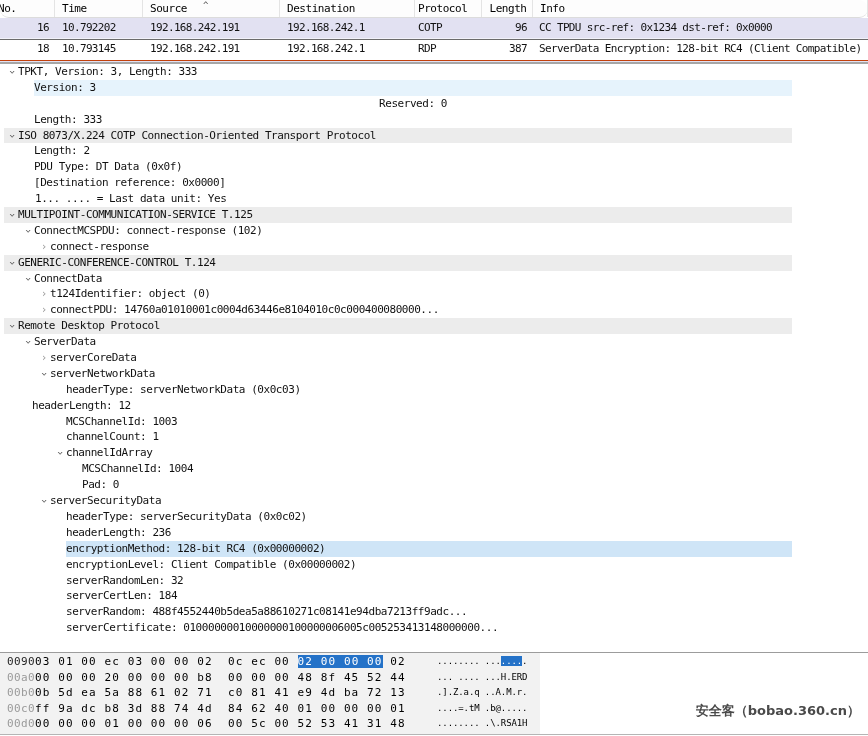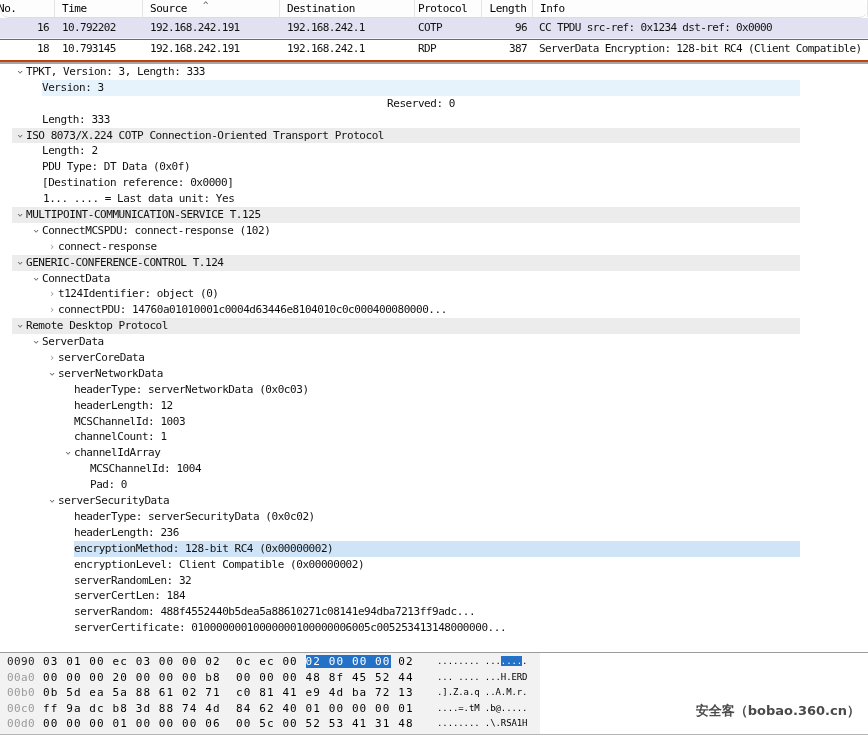--- a/index.html
+++ b/index.html
@@ -13,45 +13,45 @@
   .plist-header{display:grid;grid-template-columns:55px 88px 137px 135px 67px 51px 1fr;
     height:17px;line-height:17px;background:#fdfdfd;border-bottom:1px solid #dcdcdc;position:relative;border-radius:9px;}
   .hcell{border-right:1px solid #e4e4e4;overflow:hidden;white-space:nowrap;padding-left:7px;color:#000;}
   .hcell.c0{text-indent:-5px;padding-left:3px;}
   .hcell.c4{padding-left:3px;}
   .hcell.c5{padding-left:2px;text-align:center;}
   .sort-caret{position:absolute;left:203px;top:-3px;font-size:9px;color:#555;letter-spacing:0;}
   .prow{display:grid;grid-template-columns:55px 88px 137px 135px 67px 51px 1fr;
     height:20px;line-height:19px;letter-spacing:-0.65px;}
   .prow.colored{background:#e2e1f2;border-bottom:1px solid #f2f2fa;}
-  .prow.selected{background:#ffffff;border-top:1px solid #6b6b6b;border-bottom:6px solid #c2410c;height:20px;line-height:18px;}
+  .prow.selected{background:#ffffff;border-top:1px solid #6b6b6b;border-bottom:1px solid #c2410c;height:20px;line-height:18px;}
   .cell{overflow:hidden;white-space:pre;}
   .cell.c0{text-align:right;padding-right:6px;}
   .cell.c1,.cell.c2,.cell.c3{padding-left:7px;}
   .cell.c4{padding-left:3px;}
   .cell.c5{text-align:right;padding-right:6px;}
   .cell.c6{padding-left:6px;}
   
   .splitter{position:absolute;left:0;top:62px;width:868px;height:2px;background:#a6a6a6;}
   
-  .detail-tree{position:absolute;left:12px;top:64px;width:788px;height:589px;background:#fff;overflow:hidden;}
+  .detail-tree{position:absolute;left:4px;top:64px;width:788px;height:589px;background:#fff;overflow:hidden;}
   .trow{position:relative;height:15.9px;line-height:15.9px;white-space:pre;}
   .trow.hl-section{background:#ececec;}
   .ttext{display:block;}
   .trow.hl-hover .ttext{background:#e6f3fc;}
   .trow.hl-selected .ttext{background:#cfe5f7;}
   .expander{position:absolute;top:0;width:10px;text-align:center;color:#9a9a9a;letter-spacing:0;}
   .expander.open{transform:rotate(90deg);color:#555;}
   
   .hex-pane{position:absolute;left:0;top:652px;width:868px;border-top:1px solid #9c9c9c;border-bottom:1px solid #b5b5b5;background:#fff;}
   .hex-bg{width:540px;background:#f2f2f2;padding:1px 0 2px 0;}
   .hexrow{height:15.6px;line-height:15.6px;white-space:pre;position:relative;}
   .offset{position:absolute;left:7px;color:#9a9a9a;letter-spacing:0.4px;}
   .offset.current{color:#1f1f1f;}
-  .hexbytes{position:absolute;left:43px;letter-spacing:1.1px;color:#000;text-align:right;}
+  .hexbytes{position:absolute;left:35px;letter-spacing:1.1px;color:#000;text-align:right;}
   .asciibytes{position:absolute;left:437px;font-size:9px;letter-spacing:-0.1px;color:#000;}
   .selseg{background:#2472c8;color:#fff;}
   
   .watermark{position:absolute;right:8px;top:702px;font-family:"DejaVu Sans","Liberation Sans",sans-serif;
     font-size:13px;font-weight:bold;color:#4a4a4a;letter-spacing:0;
     text-shadow:-1px -1px 0 #fff,1px -1px 0 #fff,-1px 1px 0 #fff,1px 1px 0 #fff;}
 </style>
 </head>
 <body>
 
@@ -116,21 +116,21 @@
       <div class="trow hl-none"><span class="expander closed" style="left: 35px;">›</span><span class="ttext" style="margin-left: 46px;">connect-response</span></div>
       <div class="trow hl-section"><span class="expander open" style="left: 3px;">›</span><span class="ttext" style="margin-left: 14px;">GENERIC-CONFERENCE-CONTROL T.124</span></div>
       <div class="trow hl-none"><span class="expander open" style="left: 19px;">›</span><span class="ttext" style="margin-left: 30px;">ConnectData</span></div>
       <div class="trow hl-none"><span class="expander closed" style="left: 35px;">›</span><span class="ttext" style="margin-left: 46px;">t124Identifier: object (0)</span></div>
       <div class="trow hl-none"><span class="expander closed" style="left: 35px;">›</span><span class="ttext" style="margin-left: 46px;">connectPDU: 14760a01010001c0004d63446e8104010c0c000400080000...</span></div>
       <div class="trow hl-section"><span class="expander open" style="left: 3px;">›</span><span class="ttext" style="margin-left: 14px;">Remote Desktop Protocol</span></div>
       <div class="trow hl-none"><span class="expander open" style="left: 19px;">›</span><span class="ttext" style="margin-left: 30px;">ServerData</span></div>
       <div class="trow hl-none"><span class="expander closed" style="left: 35px;">›</span><span class="ttext" style="margin-left: 46px;">serverCoreData</span></div>
       <div class="trow hl-none"><span class="expander open" style="left: 35px;">›</span><span class="ttext" style="margin-left: 46px;">serverNetworkData</span></div>
       <div class="trow hl-none"><span class="ttext" style="margin-left: 62px;">headerType: serverNetworkData (0x0c03)</span></div>
-      <div class="trow hl-none"><span class="ttext" style="margin-left: 62px;">headerLength: 12</span></div>
+      <div class="trow hl-none"><span class="ttext" style="margin-left: 28px;">headerLength: 12</span></div>
       <div class="trow hl-none"><span class="ttext" style="margin-left: 62px;">MCSChannelId: 1003</span></div>
       <div class="trow hl-none"><span class="ttext" style="margin-left: 62px;">channelCount: 1</span></div>
       <div class="trow hl-none"><span class="expander open" style="left: 51px;">›</span><span class="ttext" style="margin-left: 62px;">channelIdArray</span></div>
       <div class="trow hl-none"><span class="ttext" style="margin-left: 78px;">MCSChannelId: 1004</span></div>
       <div class="trow hl-none"><span class="ttext" style="margin-left: 78px;">Pad: 0</span></div>
       <div class="trow hl-none"><span class="expander open" style="left: 35px;">›</span><span class="ttext" style="margin-left: 46px;">serverSecurityData</span></div>
       <div class="trow hl-none"><span class="ttext" style="margin-left: 62px;">headerType: serverSecurityData (0x0c02)</span></div>
       <div class="trow hl-none"><span class="ttext" style="margin-left: 62px;">headerLength: 236</span></div>
       <div class="trow hl-selected"><span class="ttext" style="margin-left: 62px;">encryptionMethod: 128-bit RC4 (0x00000002)</span></div>
       <div class="trow hl-none"><span class="ttext" style="margin-left: 62px;">encryptionLevel: Client Compatible (0x00000002)</span></div>

